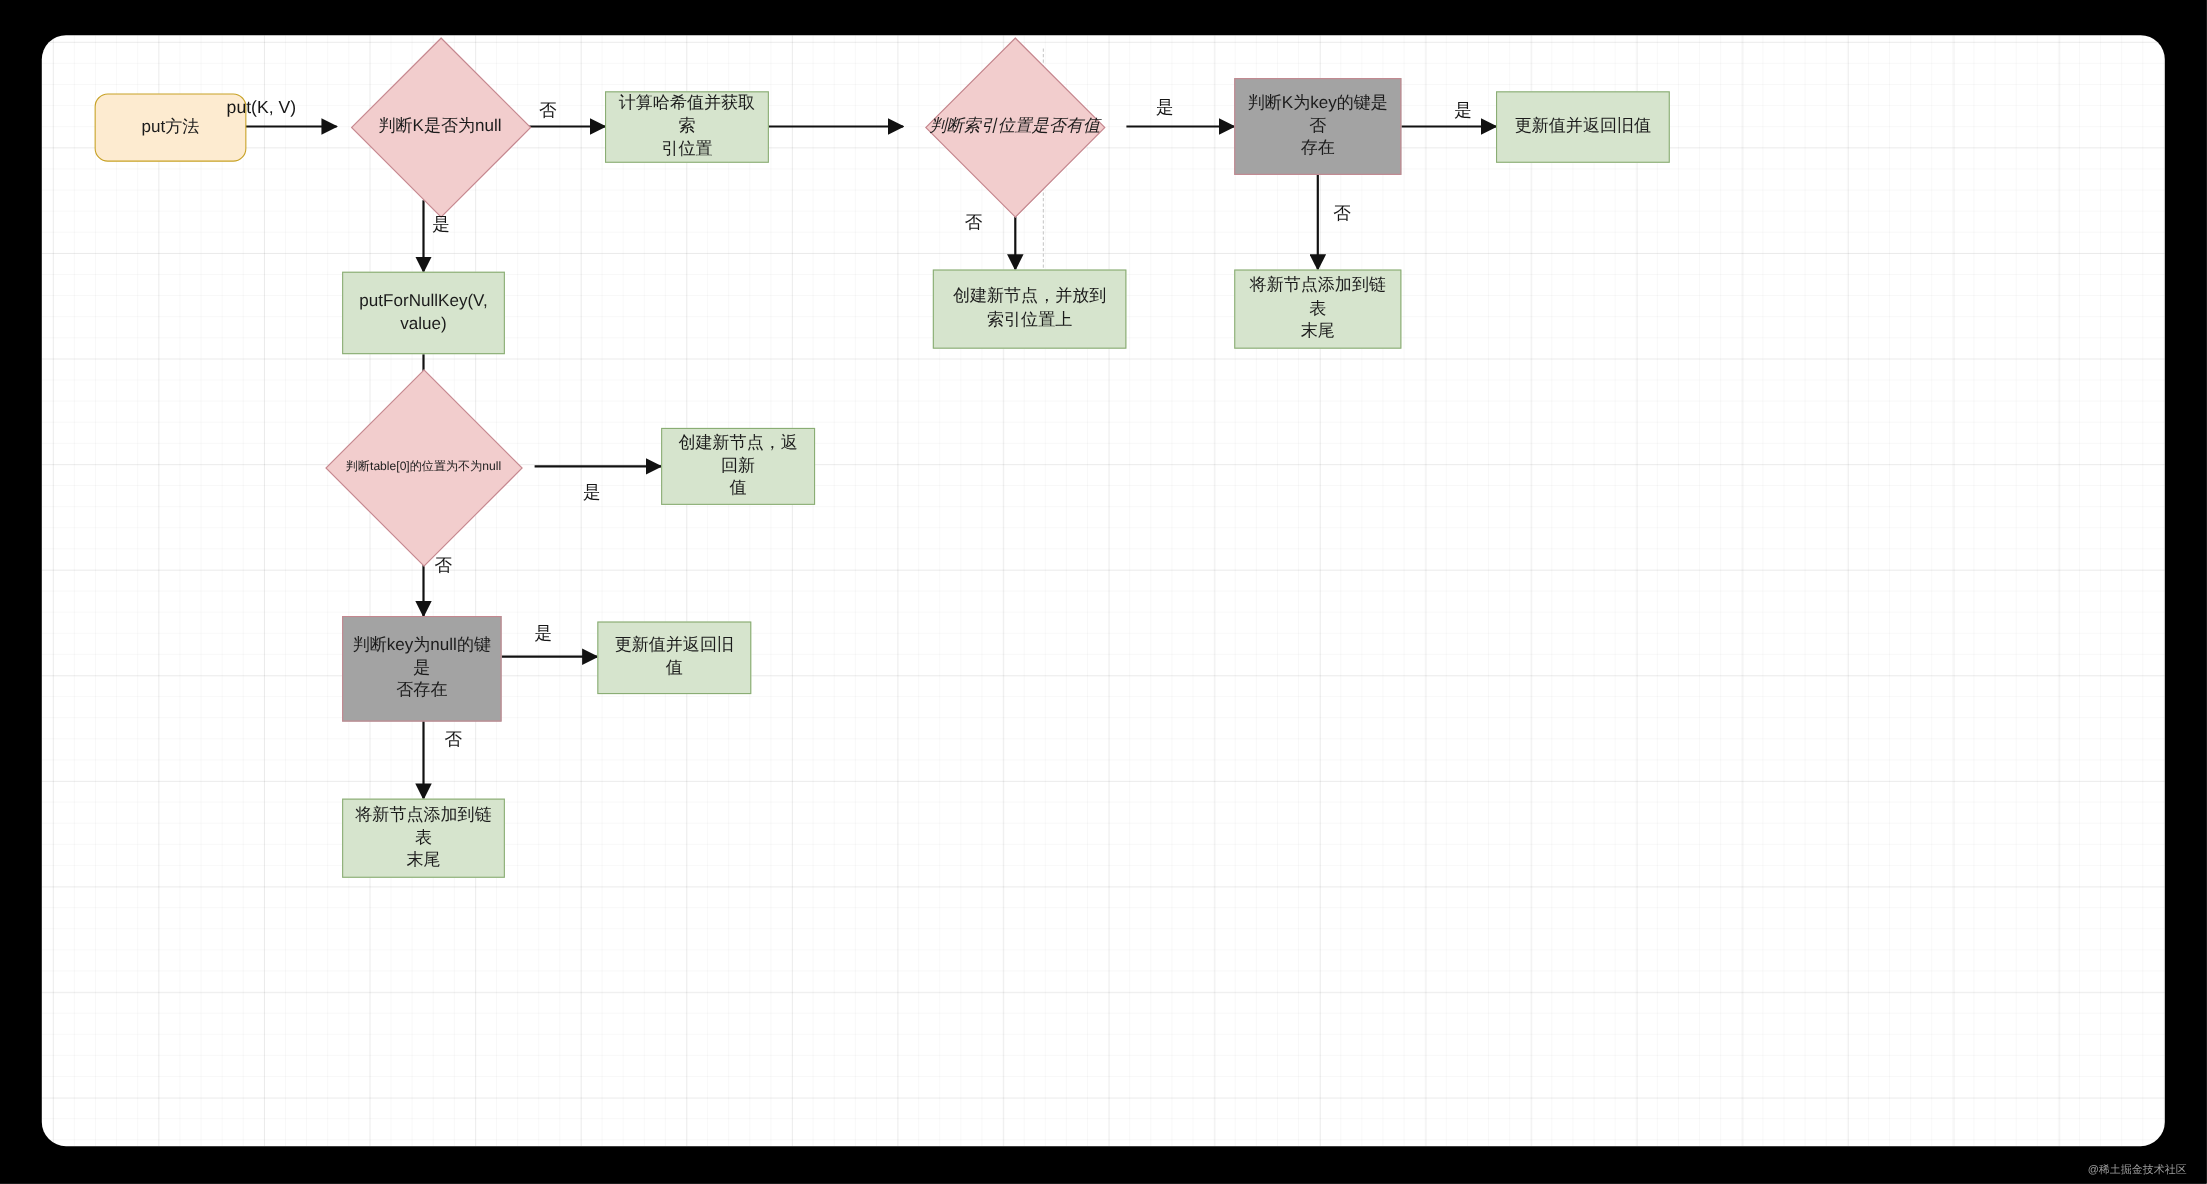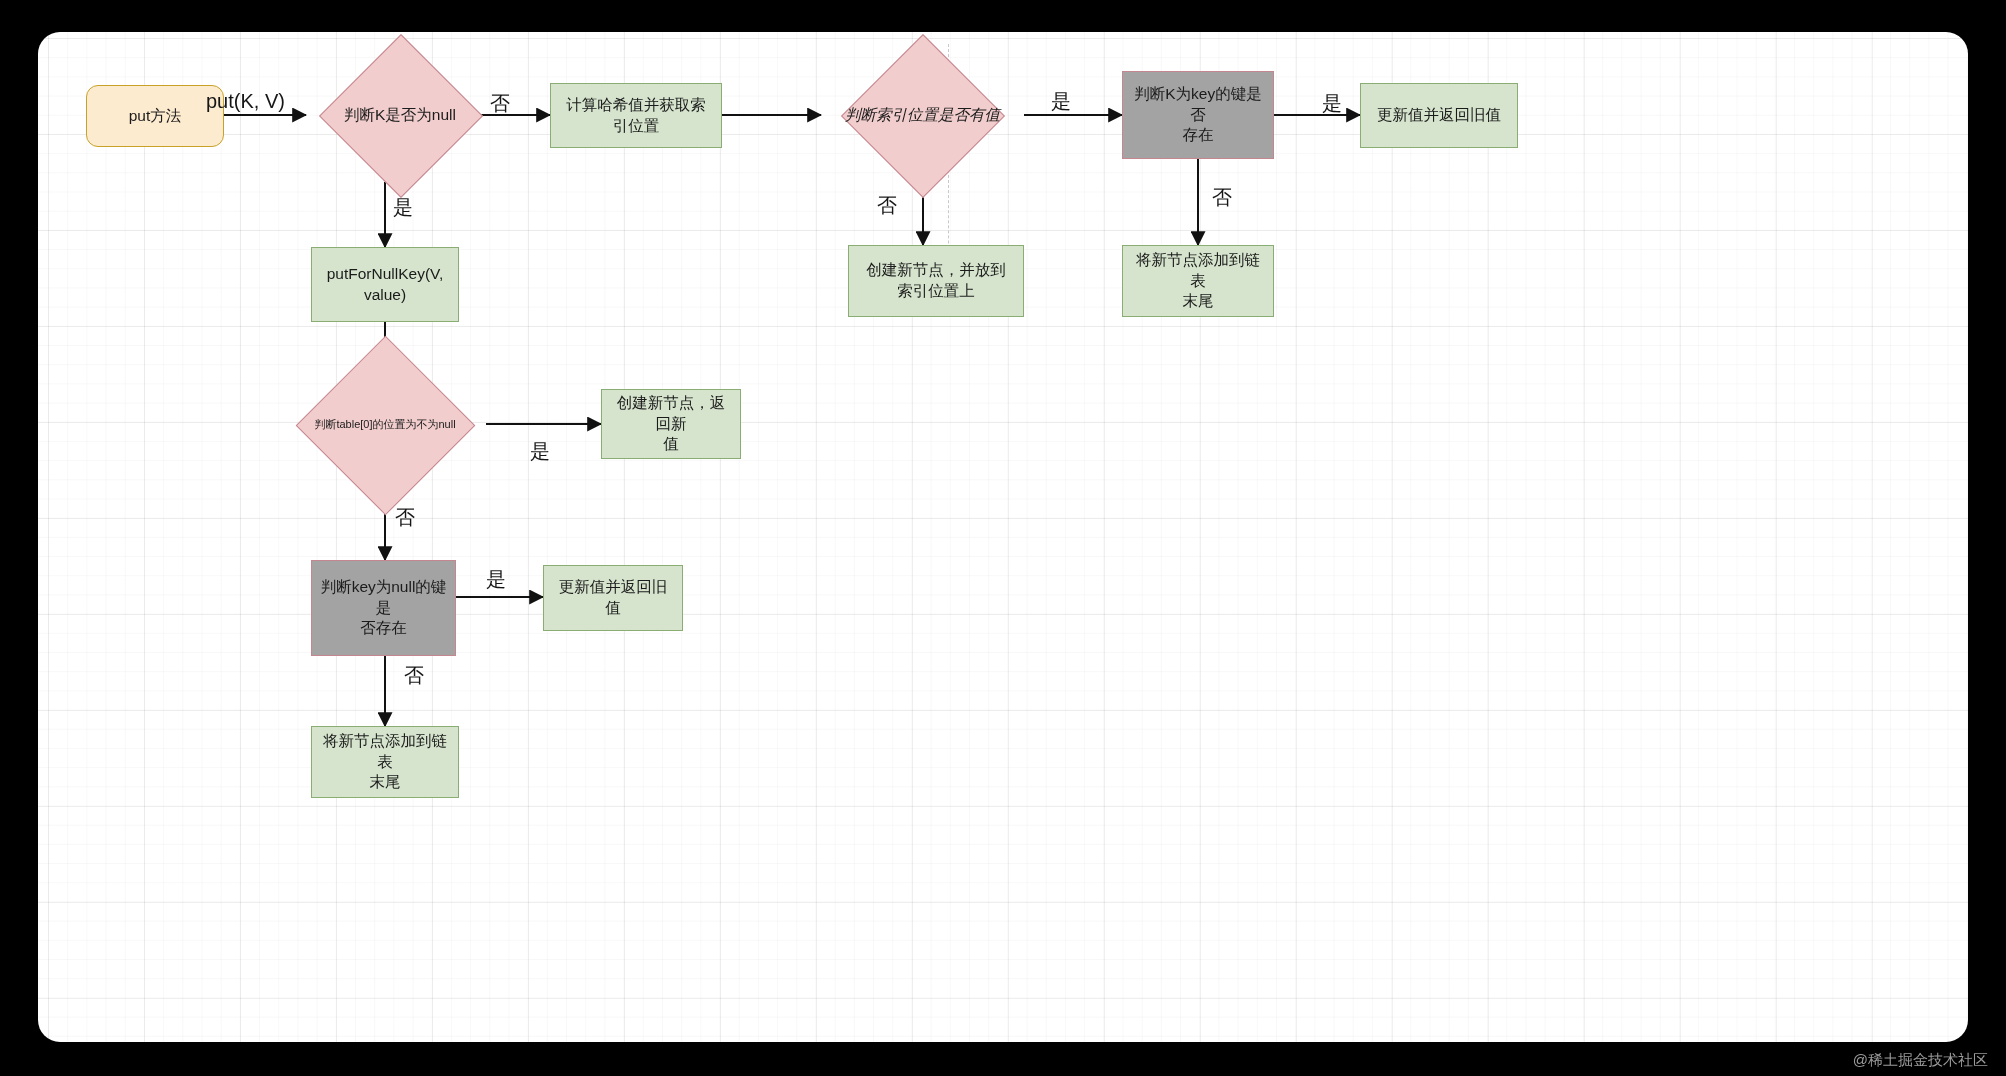--- a/index.html
+++ b/index.html
@@ -27,25 +27,25 @@
   .node{position:absolute;box-sizing:border-box;display:flex;align-items:center;justify-content:center;
         text-align:center;line-height:1.35;font-size:15.5px;color:#1b1b1b;padding:4px 8px;}
   .n-start{background:#fdebd0;border:1.6px solid #c8a227;border-radius:12px;margin-left:34px;}
   .n-proc{background:#d6e4cd;border:1.4px solid #8aad74;}
   .n-pink{background:#a3a3a3;border:1.4px solid #c4878f;text-align:center;}
   .n-dia{background:transparent;border:none;}
   .dia-shape{position:absolute;inset:0;background:#f2cdcd;border:1.4px solid #c4878f;
              transform:rotate(45deg);}
   .dia-label{position:relative;z-index:2;white-space:nowrap;}
 
-  .elabel{position:absolute;font-size:20px;color:#161616;white-space:nowrap;}
+  .elabel{position:absolute;font-size:16px;color:#161616;white-space:nowrap;}
 
   .divider{position:absolute;border-left:1.6px dashed #c9c9c9;}
 
-  .watermark{position:absolute;right:18px;bottom:6px;font-size:15px;color:#9b9b9b;}
+  .watermark{position:absolute;right:18px;bottom:6px;font-size:10px;color:#9b9b9b;}
 </style>
 </head>
 <body>
 
 <div id="canvas">
   <div id="paper">
     <div id="grid"></div>
 
     <div class="divider" style="left:910px;top:12px;height:270px;"></div>
 
@@ -87,21 +87,21 @@
 
     <div class="node n-start" style="left:14px;top:53px;width:138px;height:62px;">
       <span>put方法</span>
     </div>
 
     <div class="node n-dia" style="left:283px;top:26px;width:158px;height:114px;">
       <div class="dia-shape" style="left:22px;top:0px;width:114px;height:114px;"></div>
       <span class="dia-label">判断K是否为null</span>
     </div>
 
-    <div class="node n-proc" style="left:512px;top:51px;width:172px;height:65px;flex-direction:column;justify-content:center;">
+    <div class="node n-proc" style="left:512px;top:51px;width:149px;height:65px;flex-direction:column;justify-content:center;">
       <span>计算哈希值并获取索</span>
       <span>引位置</span>
     </div>
 
     <div class="node n-dia" style="left:783px;top:26px;width:203px;height:114px;font-style:italic;">
       <div class="dia-shape" style="left:44px;top:0px;width:114px;height:114px;"></div>
       <span class="dia-label">判断索引位置是否有值</span>
     </div>
 
     <div class="node n-pink" style="left:1084px;top:39px;width:152px;height:88px;flex-direction:column;">

